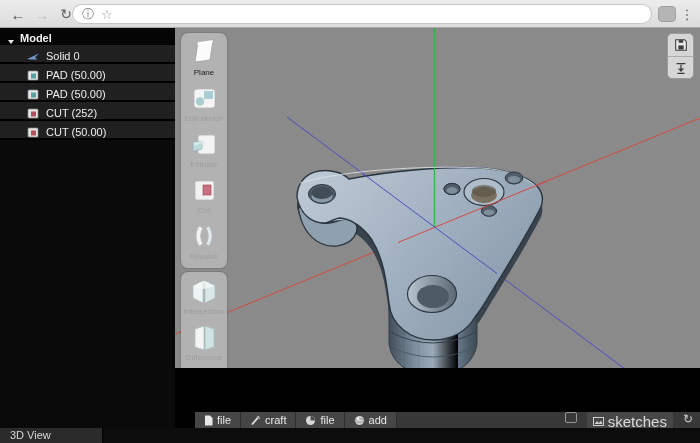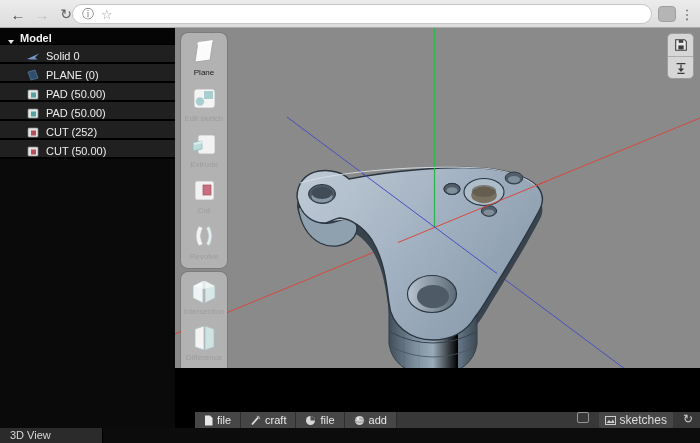--- a/index.html
+++ b/index.html
@@ -57,21 +57,21 @@
   .sbtn + .sbtn { border-top:1px solid #adadad; }
 
   
   .bottombar { position:absolute; top:412px; left:175px; width:525px; height:16px; background:#383838;
     display:flex; align-items:flex-start;margin-left:20px; }
   .bmenu { display:flex; align-items:center; gap:4px; height:16px; padding:0 9px; background:#464646;
     border-right:1px solid #2d2d2d; color:#e8e8e8; font-size:11px; cursor:default; }
   .bspacer { flex:1; }
   .chk { width:12px; height:11px; border:1px solid #969696; border-radius:2px; margin-right:10px; }
   .sketches { display:flex; align-items:center; gap:4px; background:#474747; border-radius:2px;
-    padding:1px 6px; color:#dcdcdc; font-size:12px; margin-right:10px; }
+    padding:1px 6px; color:#dcdcdc; font-size:15px; margin-right:10px; }
   .vreload { color:#cfcfcf; font-size:12px; margin-right:10px; }
   .infodot { width:12px; height:12px; border-radius:50%; background:#1b1b1b; color:#9c9c9c;
     font-size:8px; font-weight:bold; font-style:italic; display:flex; align-items:center;
     justify-content:center; margin-right:5px; }
 
   
   .statusbar { position:absolute; top:428px; left:0; width:700px; height:15px; background:#0c0c0c; display:flex; }
   .viewtab { width:103px; height:15px; background:#2b2b2b; color:#d8d8d8; font-size:11px;
     line-height:15px; padding-left:10px; border-right:1px solid #000; }
 </style>
@@ -95,26 +95,20 @@
   <div class="sidebar">
     <div class="srow header">
       <span class="caret"></span>
       <span class="slabel">Model</span>
     </div>
     <div class="srow item">
       <svg class="sicon" width="14" height="11" viewBox="0 0 14 11">
         <path d="M1,8 L6.5,5.5 L13,2.5 L9,6.5 L11.5,8.5 L5,8.5 Z" fill="#7397c8"></path>
       </svg>
       <span class="slabel">Solid 0</span>
-    </div>
-    <div class="srow item">
-      <svg class="sicon" width="14" height="12" viewBox="0 0 14 12">
-        <polygon points="2,3 9,1 12,9 5,11" fill="#2f4d6d" stroke="#5c80a4" stroke-width="0.7"></polygon>
-      </svg>
-      <span class="slabel">PLANE (0)</span>
     </div>
     <div class="srow item">
       <svg class="sicon" width="14" height="12" viewBox="0 0 14 12">
         <rect x="2" y="2" width="10" height="9" rx="1" fill="#e3e9ea" stroke="#8b8b8b" stroke-width="0.7"></rect>
         <rect x="5" y="4.5" width="5" height="5" fill="#55a0a0"></rect>
       </svg>
       <span class="slabel">PAD (50.00)</span>
     </div>
     <div class="srow item">
       <svg class="sicon" width="14" height="12" viewBox="0 0 14 12">

